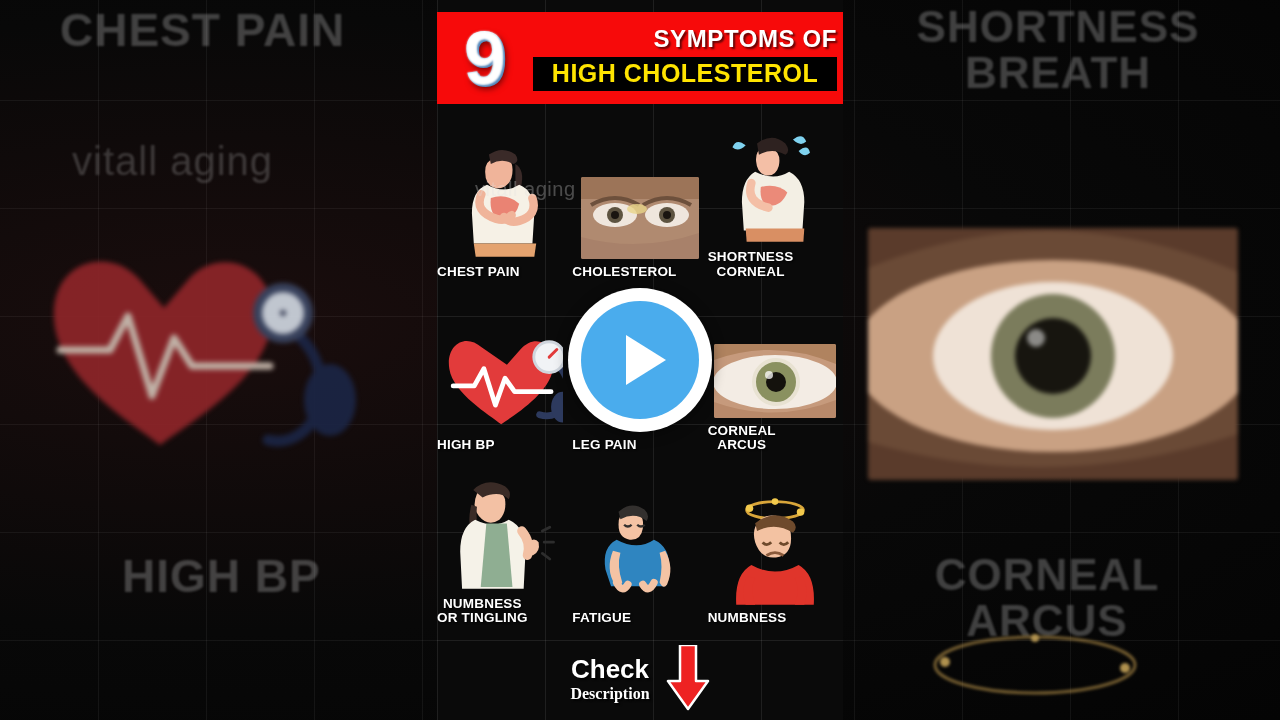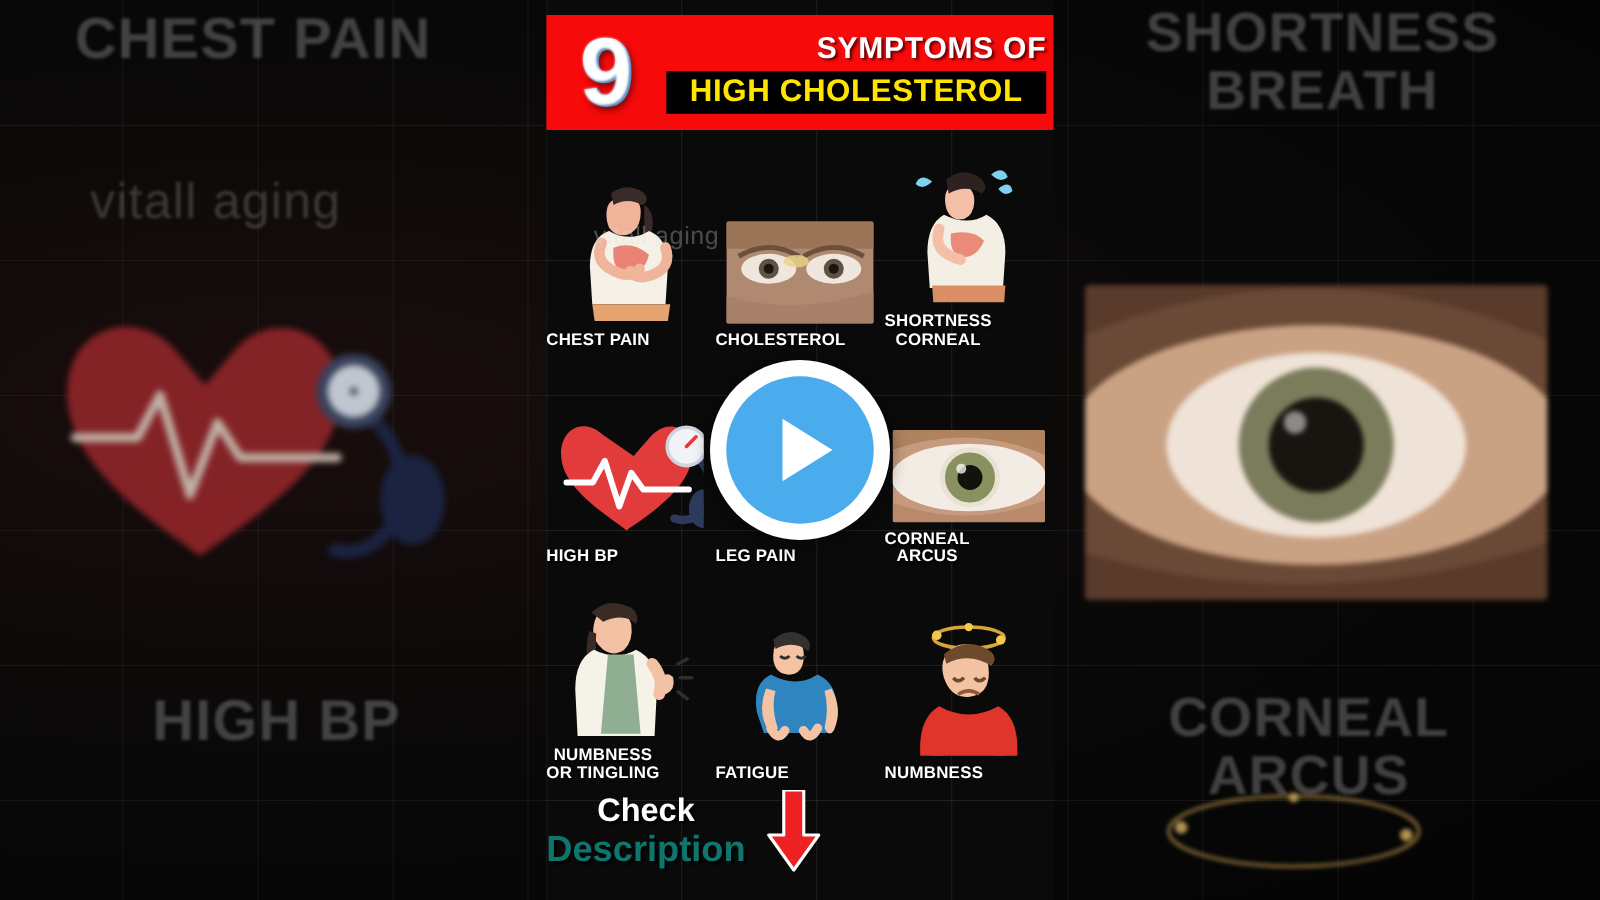--- a/index.html
+++ b/index.html
@@ -166,26 +166,26 @@
   #play-tri {
     width: 0; height: 0;
     border-left: 40px solid #fff;
     border-top: 25px solid transparent;
     border-bottom: 25px solid transparent;
     margin-left: 12px;
   }
 
   
   #footer {
-    position: absolute; left: 0; bottom: 16px; width: 406px; height: 78px;
-    display: flex; align-items: center; gap: 16px;
+    position: absolute; left: 0; bottom: 3px; width: 406px; height: 78px;
+    display: flex; align-items: center; justify-content: center; gap: 16px;
   }
   #footer-text { text-align: center; }
   #footer-check { color: #fff; font-size: 26px; font-weight: bold; text-shadow: 2px 2px 2px rgba(0,0,0,.8); }
-  #footer-desc { color: #0f766e; font-size: 29px; font-weight: bold; text-shadow: 2px 2px 2px rgba(0,0,0,.8); }
+  #footer-desc { color: #ffffff; font-size: 16px; font-weight: bold; text-shadow: 2px 2px 2px rgba(0,0,0,.8); font-family: Liberation Serif, serif; }
   #footer-arrow { width: 44px; height: 66px; }
 </style>
 </head>
 <body>
 
 <div id="stage">
 
   <div id="bg-blur">
     <div class="bg-grid"></div>
 

